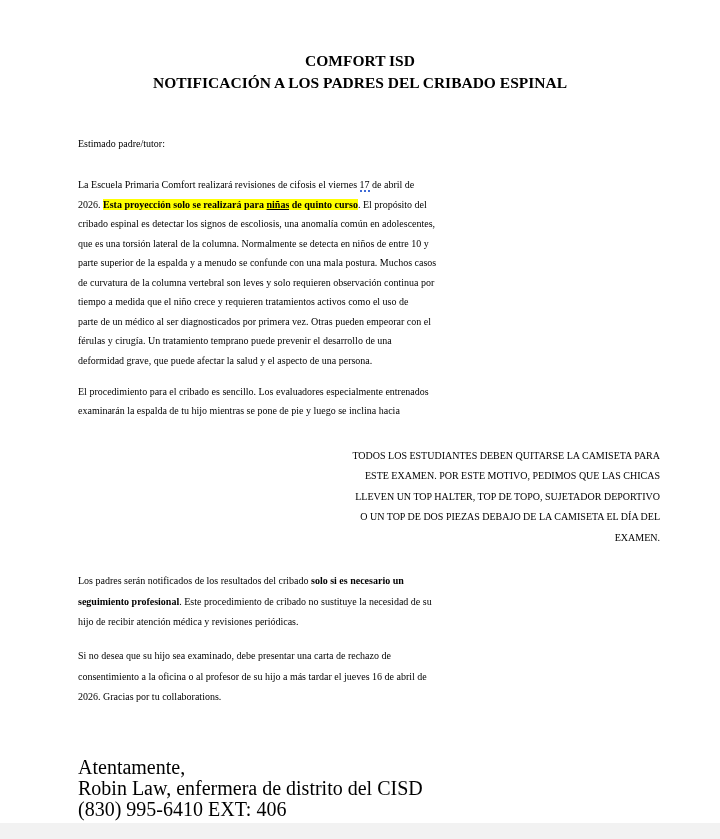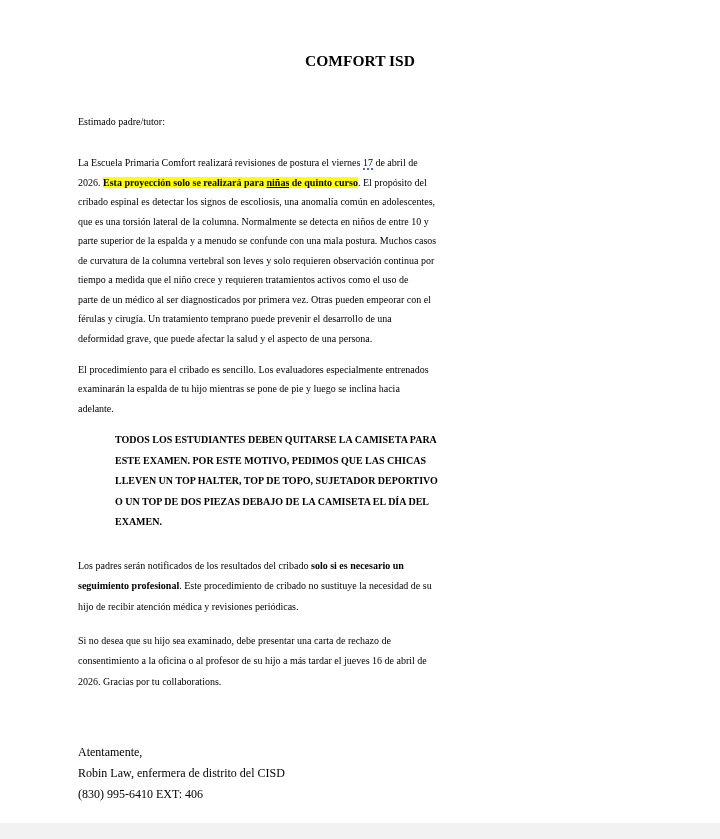--- a/index.html
+++ b/index.html
@@ -28,24 +28,24 @@
     line-height: 22px;
   }
   .block {
     margin-left: 78px;
     width: 580px;
     font-size: 10px;
   }
   .salutation { margin-top: 40px; line-height: 20px; }
   .p1      { margin-top: 21px;   line-height: 19.5px; }
   .p2      { margin-top: 11.5px; line-height: 19.5px; }
-  .notice  { margin-top: 12px; line-height: 20.5px; margin-left: 115px; width: 545px; font-weight: bold; }
+  .notice  { margin-top: 25px; line-height: 20.5px; margin-left: 115px; width: 545px; font-weight: normal; text-align: right; }
   .p3      { margin-top: 23px;  line-height: 20.5px; }
   .p4      { margin-top: 13.5px; line-height: 20.5px; }
-  .signature { margin-top: 49.5px; line-height: 21px; font-size: 12px; }
+  .signature { margin-top: 49.5px; line-height: 21px; font-size: 20px; }
   .line { white-space: pre; }
   .b   { font-weight: bold; }
   .hl  { font-weight: bold; background: var(--hl, #ffff00); }
   .hlu { font-weight: bold; background: var(--hl, #ffff00); text-decoration: underline; }
   .du  { border-bottom: 2px dotted var(--grammar, #3f6bd6); }
   .footer-strip {
     position: absolute;
     left: 0;
     top: 823px;
     width: 720px;
@@ -53,41 +53,41 @@
     background: var(--strip, #f2f2f2);
   }
 </style>
 </head>
 <body>
 
 <div class="page">
 
   <div class="title-block">
     <div>COMFORT ISD</div>
+    <div>NOTIFICACIÓN A LOS PADRES DEL CRIBADO ESPINAL</div>
   </div>
 
   <div class="block salutation line">Estimado padre/tutor:</div>
 
   <div class="block p1">
-      <div class="line"><span>La Escuela Primaria Comfort realizará revisiones de postura el viernes </span><span class="du">17</span><span> de abril de</span></div>
+      <div class="line"><span>La Escuela Primaria Comfort realizará revisiones de cifosis el viernes </span><span class="du">17</span><span> de abril de</span></div>
       <div class="line"><span>2026. </span><span class="hl">Esta proyección solo se realizará para </span><span class="hlu">niñas</span><span class="hl"> de quinto curso</span><span>. El propósito del</span></div>
       <div class="line"><span>cribado espinal es detectar los signos de escoliosis, una anomalía común en adolescentes,</span></div>
       <div class="line"><span>que es una torsión lateral de la columna. Normalmente se detecta en niños de entre 10 y</span></div>
       <div class="line"><span>parte superior de la espalda y a menudo se confunde con una mala postura. Muchos casos</span></div>
       <div class="line"><span>de curvatura de la columna vertebral son leves y solo requieren observación continua por</span></div>
       <div class="line"><span>tiempo a medida que el niño crece y requieren tratamientos activos como el uso de</span></div>
       <div class="line"><span>parte de un médico al ser diagnosticados por primera vez. Otras pueden empeorar con el</span></div>
       <div class="line"><span>férulas y cirugía. Un tratamiento temprano puede prevenir el desarrollo de una</span></div>
       <div class="line"><span>deformidad grave, que puede afectar la salud y el aspecto de una persona.</span></div>
     </div>
 
   <div class="block p2">
       <div class="line"><span>El procedimiento para el cribado es sencillo. Los evaluadores especialmente entrenados</span></div>
       <div class="line"><span>examinarán la espalda de tu hijo mientras se pone de pie y luego se inclina hacia</span></div>
-      <div class="line"><span>adelante.</span></div>
     </div>
 
   <div class="block notice">
       <div class="line"><span>TODOS LOS ESTUDIANTES DEBEN QUITARSE LA CAMISETA PARA</span></div>
       <div class="line"><span>ESTE EXAMEN. POR ESTE MOTIVO, PEDIMOS QUE LAS CHICAS</span></div>
       <div class="line"><span>LLEVEN UN TOP HALTER, TOP DE TOPO, SUJETADOR DEPORTIVO</span></div>
       <div class="line"><span>O UN TOP DE DOS PIEZAS DEBAJO DE LA CAMISETA EL DÍA DEL</span></div>
       <div class="line"><span>EXAMEN.</span></div>
     </div>
 

